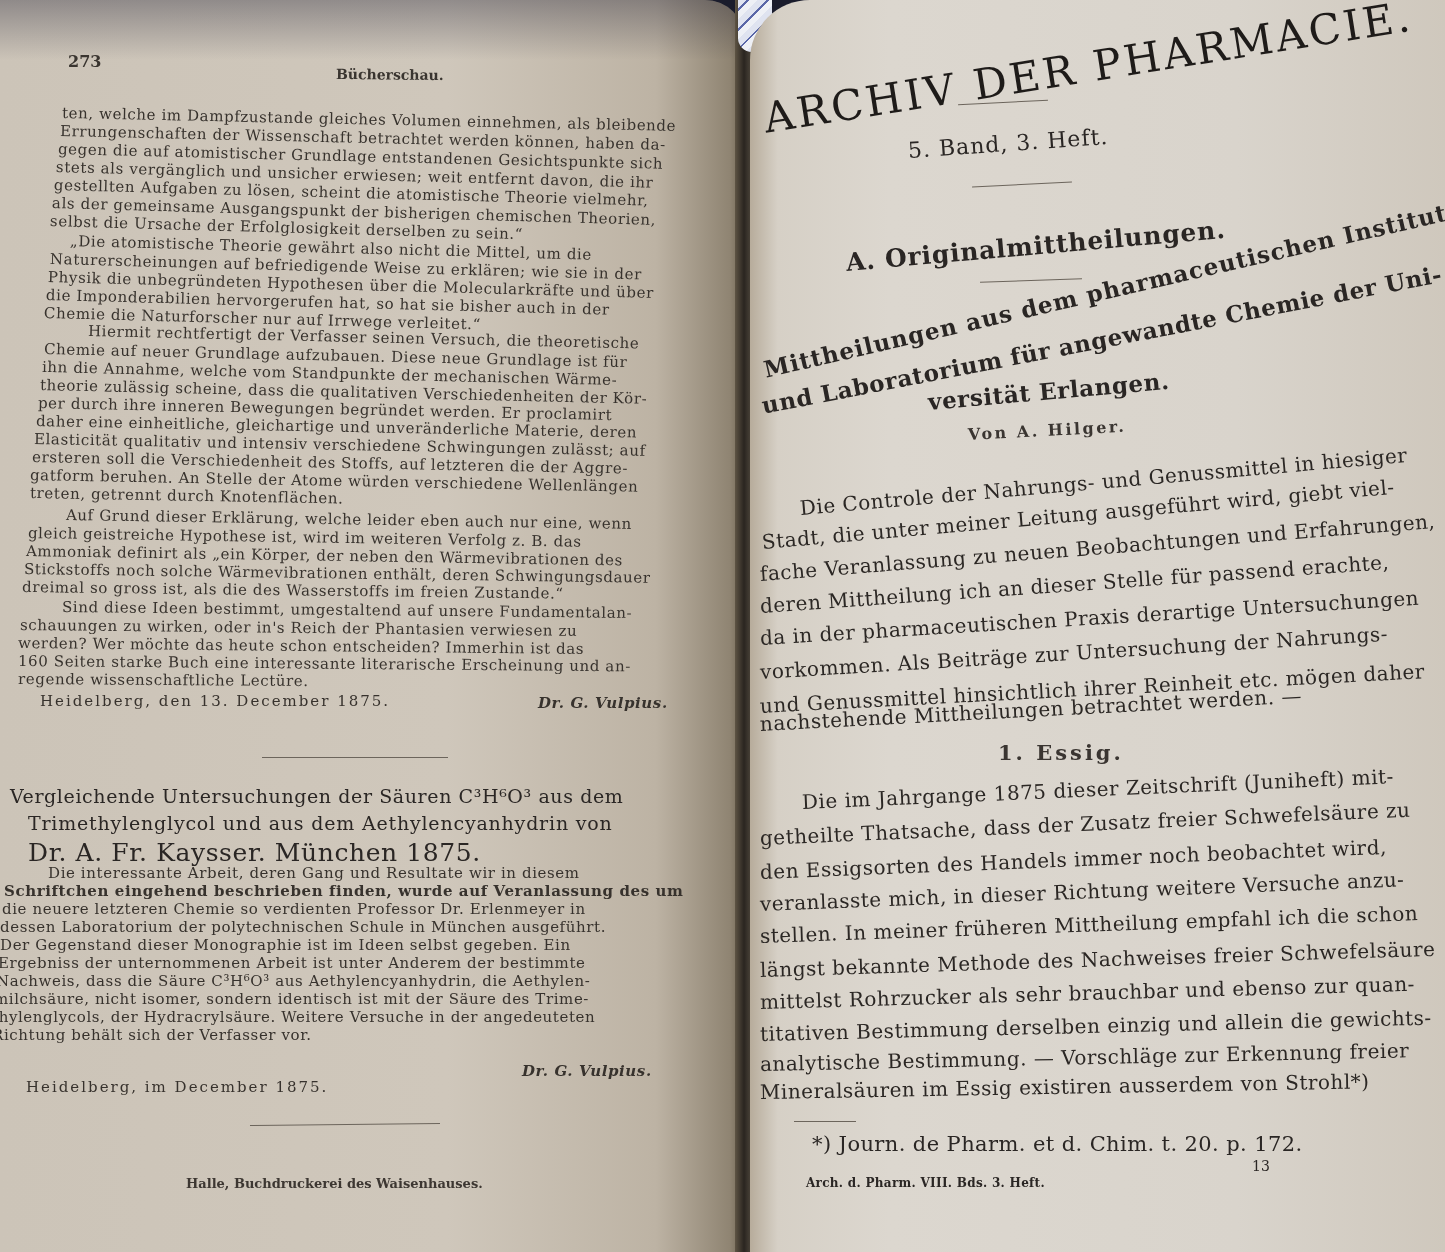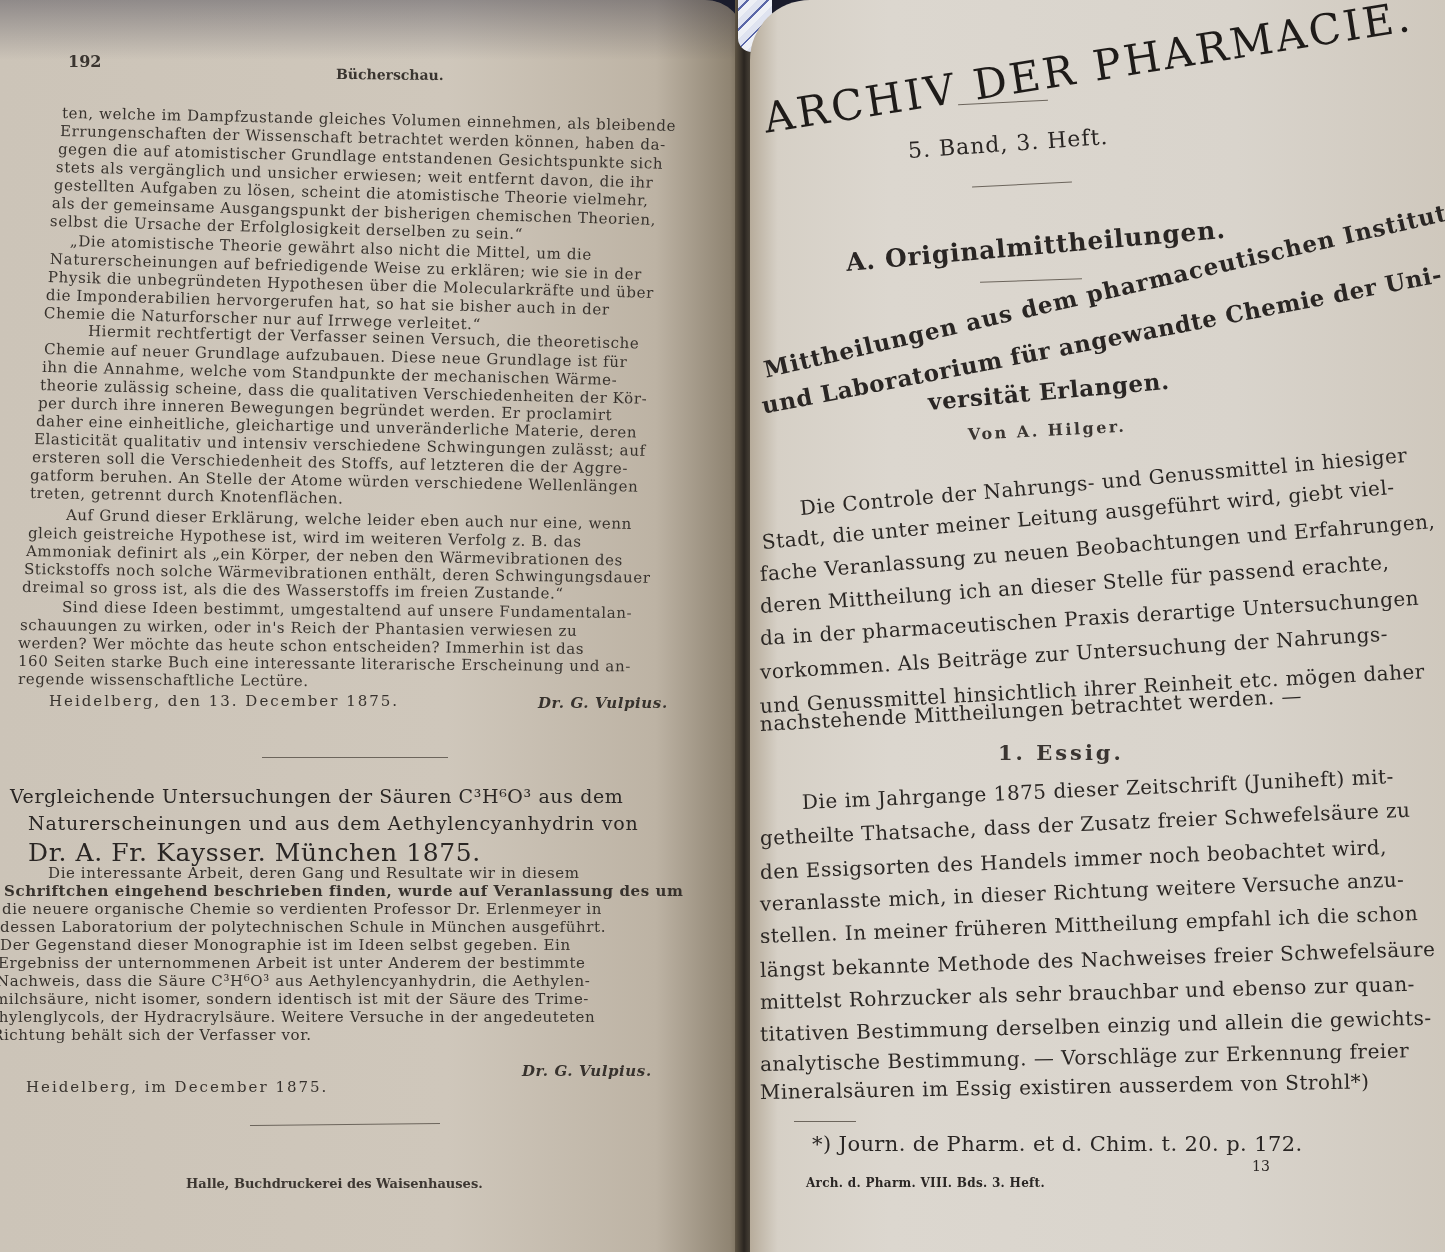--- a/index.html
+++ b/index.html
@@ -45,21 +45,21 @@
   .spaced { letter-spacing:3px; font-weight:bold; }
   .title-big { font-size:40px; letter-spacing:3px; font-weight:normal; color:#1e1b19; }
   .bold { font-weight:bold; }
 </style>
 </head>
 <body>
 
 <div class="spread">
 
   <div class="page-left">
-    <div class="line hdr" style="left:68px;top:52px;font-size:16px;">192</div>
+    <div class="line hdr" style="left:68px;top:52px;font-size:16px;">273</div>
     <div class="line hdr" style="left:336px;top:66px;font-size:14px;transform:rotate(0.6deg);">Bücherschau.</div>
 
     <div>
       <div class="line lt" style="left:62px;top:104px;transform:rotate(1.2deg);">ten, welche im Dampfzustande gleiches Volumen einnehmen, als bleibende</div>
       <div class="line lt" style="left:60px;top:122px;transform:rotate(1.3deg);">Errungenschaften der Wissenschaft betrachtet werden können, haben da-</div>
       <div class="line lt" style="left:58px;top:140px;transform:rotate(1.4deg);">gegen die auf atomistischer Grundlage entstandenen Gesichtspunkte sich</div>
       <div class="line lt" style="left:56px;top:158px;transform:rotate(1.5deg);">stets als vergänglich und unsicher erwiesen; weit entfernt davon, die ihr</div>
       <div class="line lt" style="left:54px;top:176px;transform:rotate(1.5deg);">gestellten Aufgaben zu lösen, scheint die atomistische Theorie vielmehr,</div>
       <div class="line lt" style="left:52px;top:194px;transform:rotate(1.6deg);">als der gemeinsame Ausgangspunkt der bisherigen chemischen Theorien,</div>
       <div class="line lt" style="left:50px;top:212px;transform:rotate(1.6deg);">selbst die Ursache der Erfolglosigkeit derselben zu sein.“</div>
@@ -83,35 +83,35 @@
       <div class="line lt" style="left:26px;top:542px;transform:rotate(0.9deg);">Ammoniak definirt als „ein Körper, der neben den Wärmevibrationen des</div>
       <div class="line lt" style="left:24px;top:560px;transform:rotate(0.8deg);">Stickstoffs noch solche Wärmevibrationen enthält, deren Schwingungsdauer</div>
       <div class="line lt" style="left:22px;top:578px;transform:rotate(0.7deg);">dreimal so gross ist, als die des Wasserstoffs im freien Zustande.“</div>
       <div class="line lt" style="left:62px;top:598px;transform:rotate(0.6deg);">Sind diese Ideen bestimmt, umgestaltend auf unsere Fundamentalan-</div>
       <div class="line lt" style="left:20px;top:616px;transform:rotate(0.6deg);">schauungen zu wirken, oder in's Reich der Phantasien verwiesen zu</div>
       <div class="line lt" style="left:18px;top:634px;transform:rotate(0.6deg);">werden? Wer möchte das heute schon entscheiden? Immerhin ist das</div>
       <div class="line lt" style="left:18px;top:652px;transform:rotate(0.5deg);">160 Seiten starke Buch eine interessante literarische Erscheinung und an-</div>
       <div class="line lt" style="left:18px;top:670px;transform:rotate(0.4deg);">regende wissenschaftliche Lectüre.</div>
     </div>
 
-    <div class="line lt spaced" style="left:40px;top:692px;font-weight:normal;letter-spacing:2px;margin-left:9px;">Heidelberg, den 13. December 1875.</div>
+    <div class="line lt spaced" style="left:40px;top:692px;font-weight:normal;letter-spacing:2px;">Heidelberg, den 13. December 1875.</div>
     <div class="line lt italic" style="left:538px;top:694px;">Dr. G. Vulpius.</div>
 
     <div class="rule" style="left:262px;top:757px;width:186px;"></div>
 
     <div>
       <div class="line" style="left:10px;top:785px;font-size:19px;letter-spacing:0.6px;">Vergleichende Untersuchungen der Säuren C³H⁶O³ aus dem</div>
-      <div class="line" style="left:28px;top:812px;font-size:19px;letter-spacing:0.8px;">Naturerscheinungen und aus dem Aethylencyanhydrin von</div>
+      <div class="line" style="left:28px;top:812px;font-size:19px;letter-spacing:0.8px;">Trimethylenglycol und aus dem Aethylencyanhydrin von</div>
       <div class="line" style="left:28px;top:838px;font-size:25px;letter-spacing:0.6px;">Dr. A. Fr. Kaysser. München 1875.</div>
     </div>
 
     <div>
       <div class="line lt" style="left:48px;top:864px;">Die interessante Arbeit, deren Gang und Resultate wir in diesem</div>
       <div class="line lt" style="left:4px;top:882px;font-weight:bold;">Schriftchen eingehend beschrieben finden, wurde auf Veranlassung des um</div>
-      <div class="line lt" style="left:2px;top:900px;">die neuere organische Chemie so verdienten Professor Dr. Erlenmeyer in</div>
+      <div class="line lt" style="left:2px;top:900px;">die neuere letzteren Chemie so verdienten Professor Dr. Erlenmeyer in</div>
       <div class="line lt" style="left:0px;top:918px;">dessen Laboratorium der polytechnischen Schule in München ausgeführt.</div>
       <div class="line lt" style="left:0px;top:936px;">Der Gegenstand dieser Monographie ist im Ideen selbst gegeben. Ein</div>
       <div class="line lt" style="left:-2px;top:954px;">Ergebniss der unternommenen Arbeit ist unter Anderem der bestimmte</div>
       <div class="line lt" style="left:-4px;top:972px;">Nachweis, dass die Säure C³H⁶O³ aus Aethylencyanhydrin, die Aethylen-</div>
       <div class="line lt" style="left:-6px;top:990px;">milchsäure, nicht isomer, sondern identisch ist mit der Säure des Trime-</div>
       <div class="line lt" style="left:-8px;top:1008px;">thylenglycols, der Hydracrylsäure. Weitere Versuche in der angedeuteten</div>
       <div class="line lt" style="left:-8px;top:1026px;">Richtung behält sich der Verfasser vor.</div>
     </div>
 
     <div class="line lt italic" style="left:522px;top:1062px;">Dr. G. Vulpius.</div>

